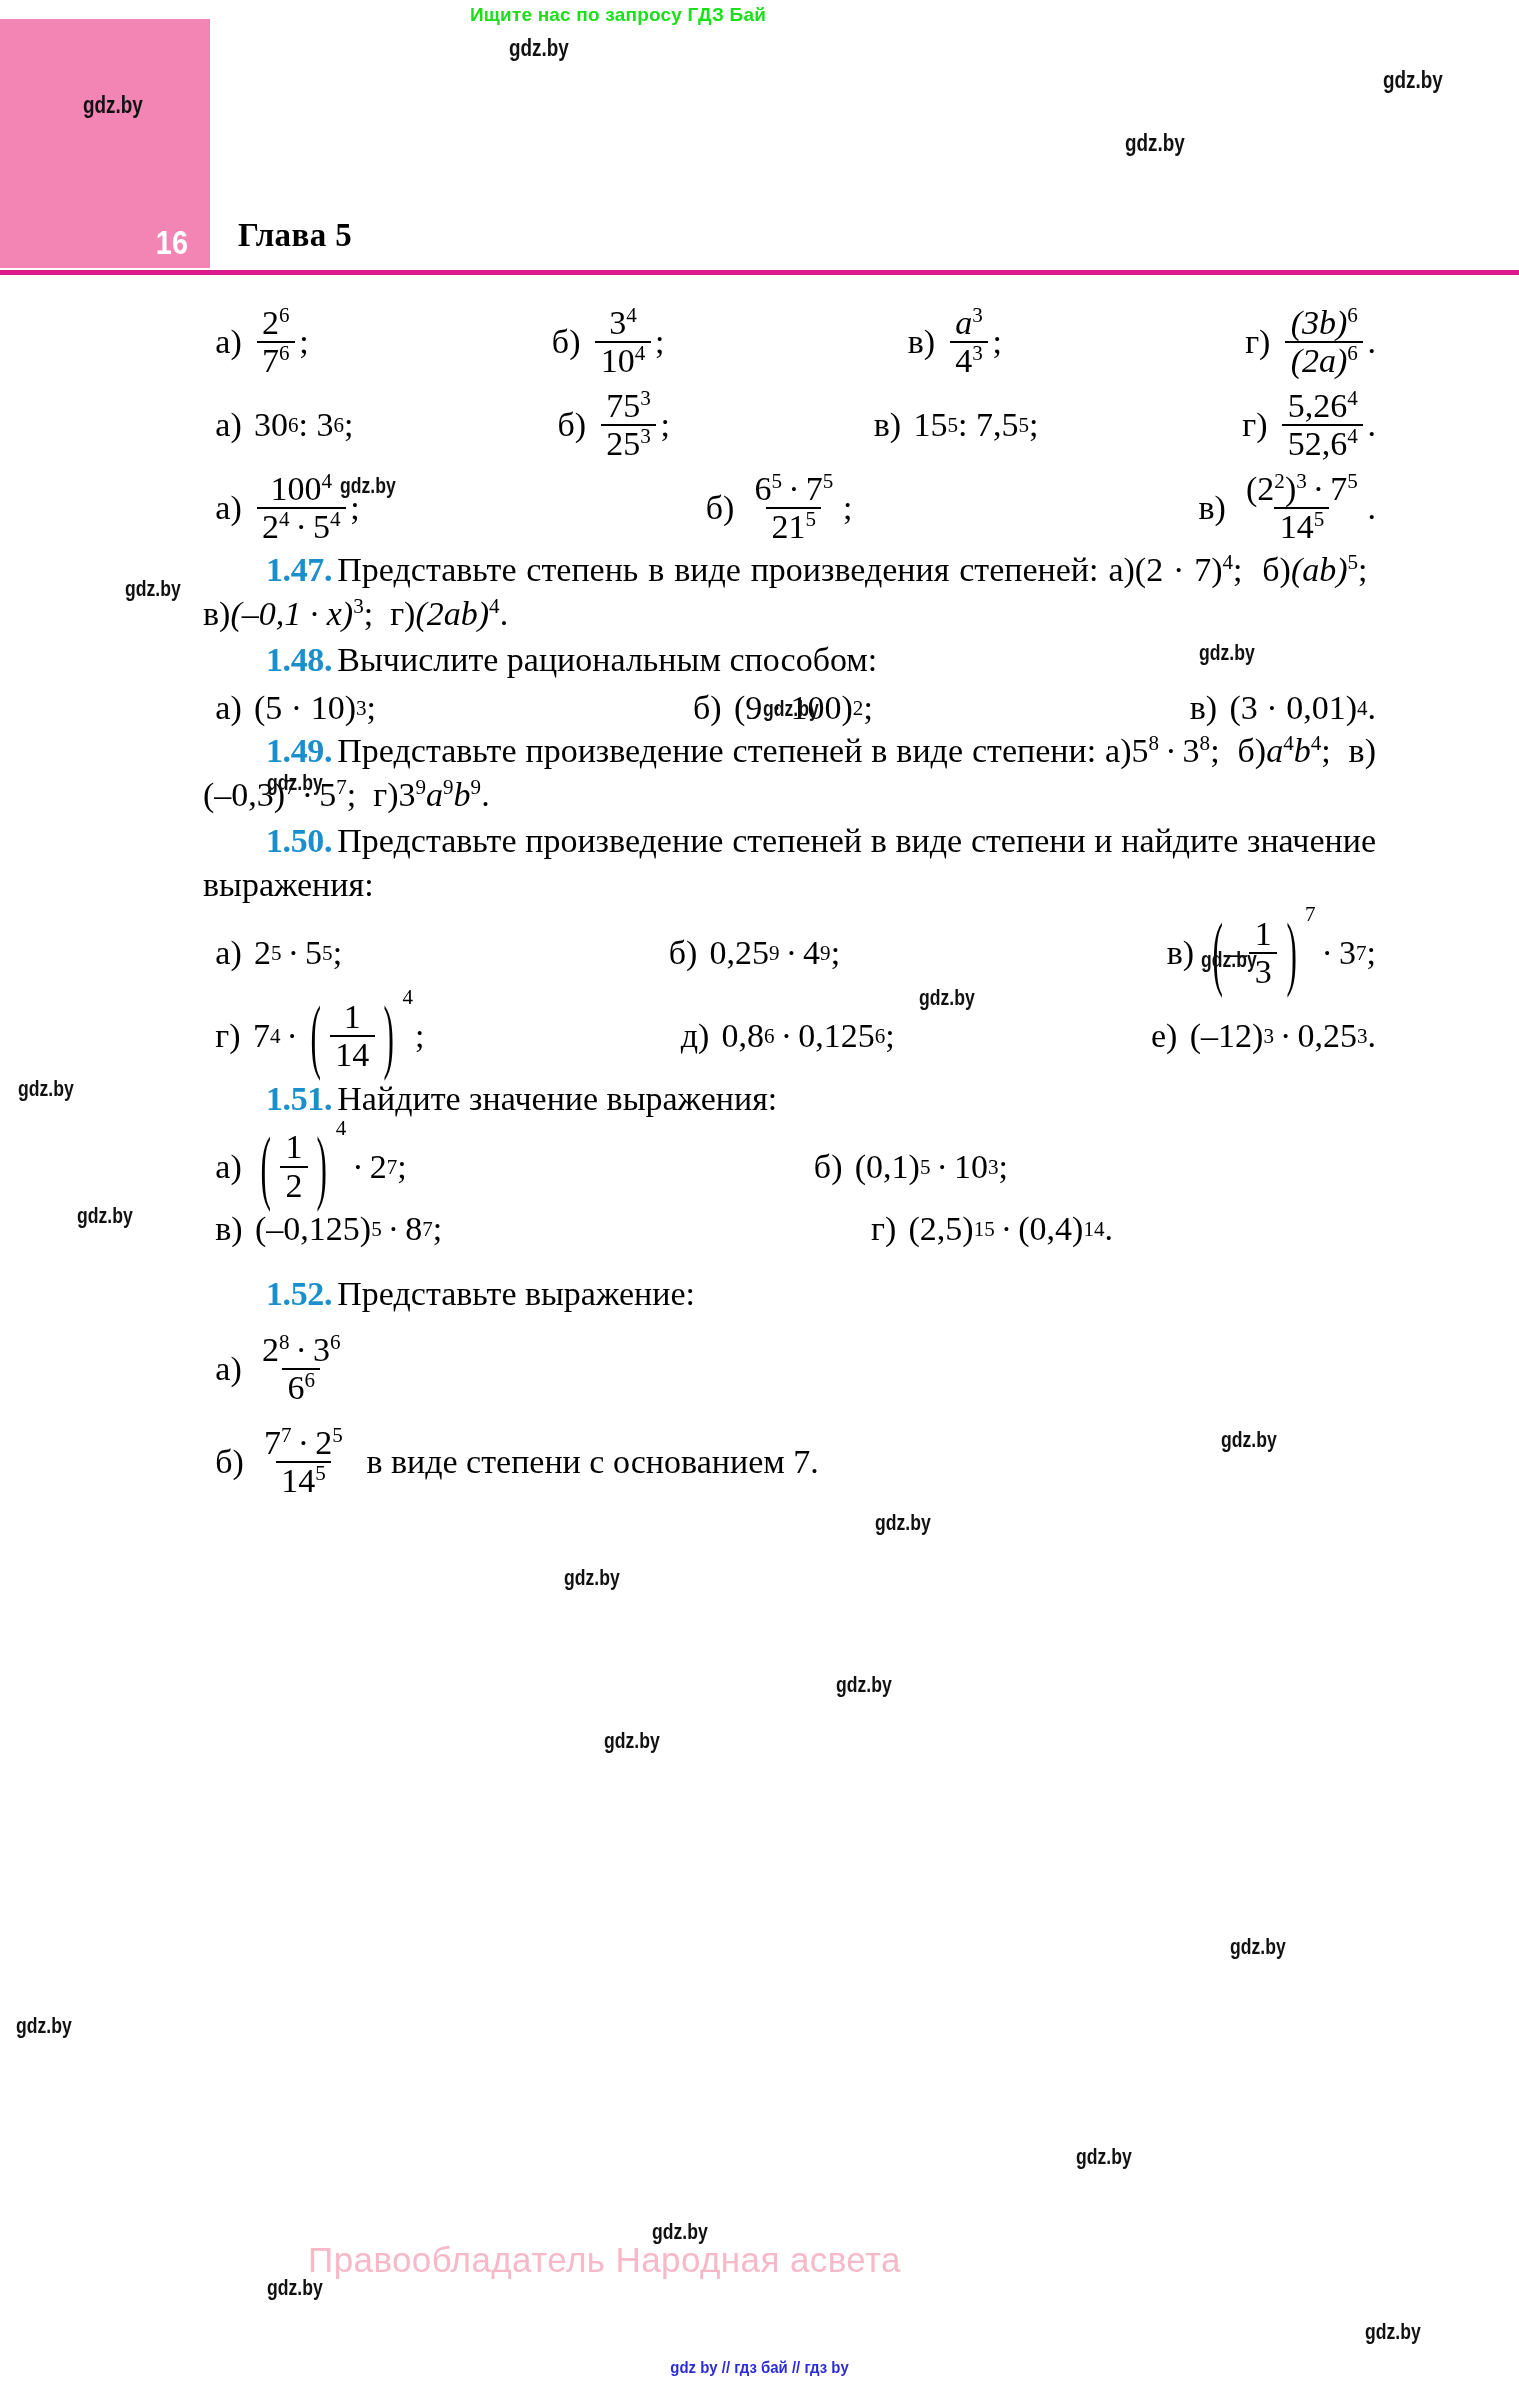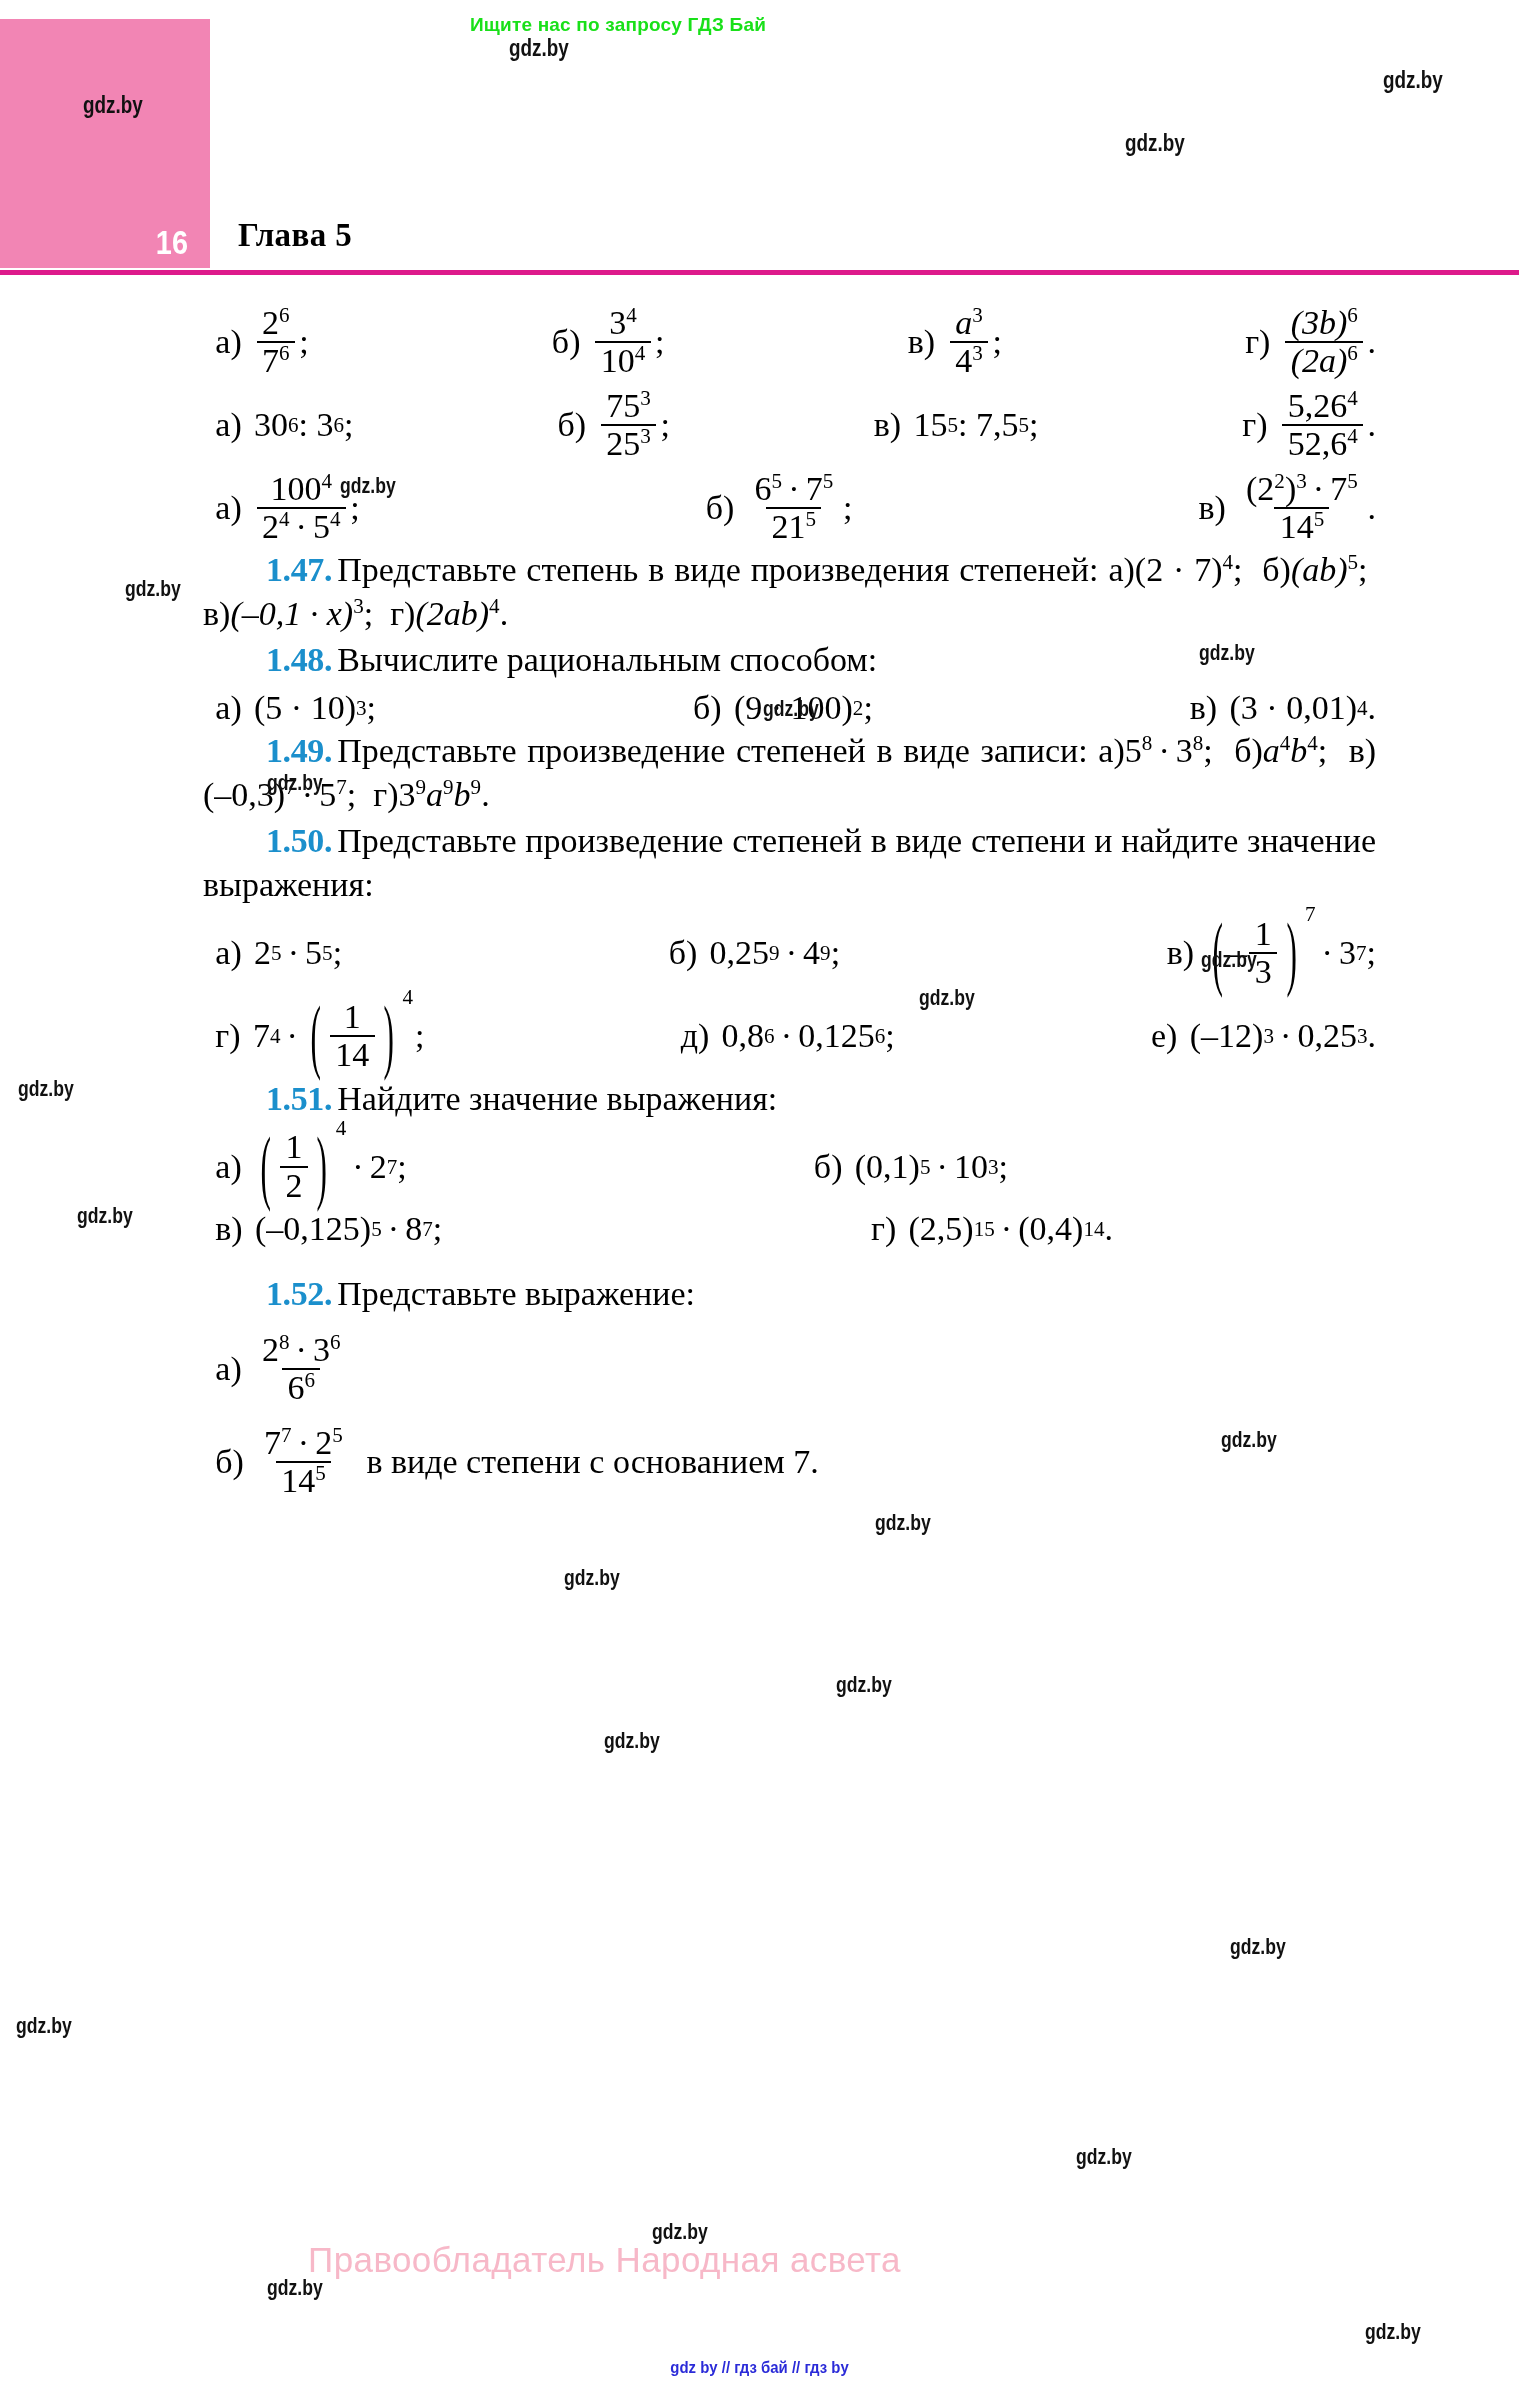--- a/index.html
+++ b/index.html
@@ -19,21 +19,21 @@
     font-weight:700;
     color:#111;
     white-space:nowrap;
     pointer-events:none;
     transform:scaleX(.80);
     transform-origin:left center;
   }
 
   .promo-top{
     position:absolute;
-    left:0; top:14px; width:1236px;
+    left:0; top:4px; width:1236px;
     text-align:center;
     color:#19e019;
     font-family:"Liberation Sans", sans-serif;
     font-weight:700;
     font-size:19px;
     letter-spacing:0.2px;
   }
 
   
   .pink-block{
@@ -309,21 +309,21 @@
     <span class="sp"></span>
     <span class="item">
       <span class="lbl">в)</span>
         <span>(3 · 0,01)</span>
         <sup>4</sup>
         <span>.</span>
     </span>
   </div>
 
   <p class="para">
-    <span class="indent"></span><span class="exno">1.49.</span><span>Представьте произведение степеней в виде записи:</span>
+    <span class="indent"></span><span class="exno">1.49.</span><span>Представьте произведение степеней в виде степени:</span>
     <span>а)</span><span>5</span><sup>8</sup><span class="mdot">·</span><span>3</span><sup>8</sup><span>;</span>&nbsp;
     <span>б)</span><span class="it">a</span><sup>4</sup><span class="it">b</span><sup>4</sup><span>;</span>&nbsp;
     <span>в)</span><span>(–0,3)</span><sup>7</sup><span class="mdot">·</span><span>5</span><sup>7</sup><span>;</span>&nbsp;
     <span>г)</span><span>3</span><sup>9</sup><span class="it">a</span><sup>9</sup><span class="it">b</span><sup>9</sup><span>.</span>
   </p>
 
   <p class="para">
     <span class="indent"></span><span class="exno">1.50.</span><span>Представьте произведение степеней в виде степени и найдите значение выражения:</span>
   </p>
 

